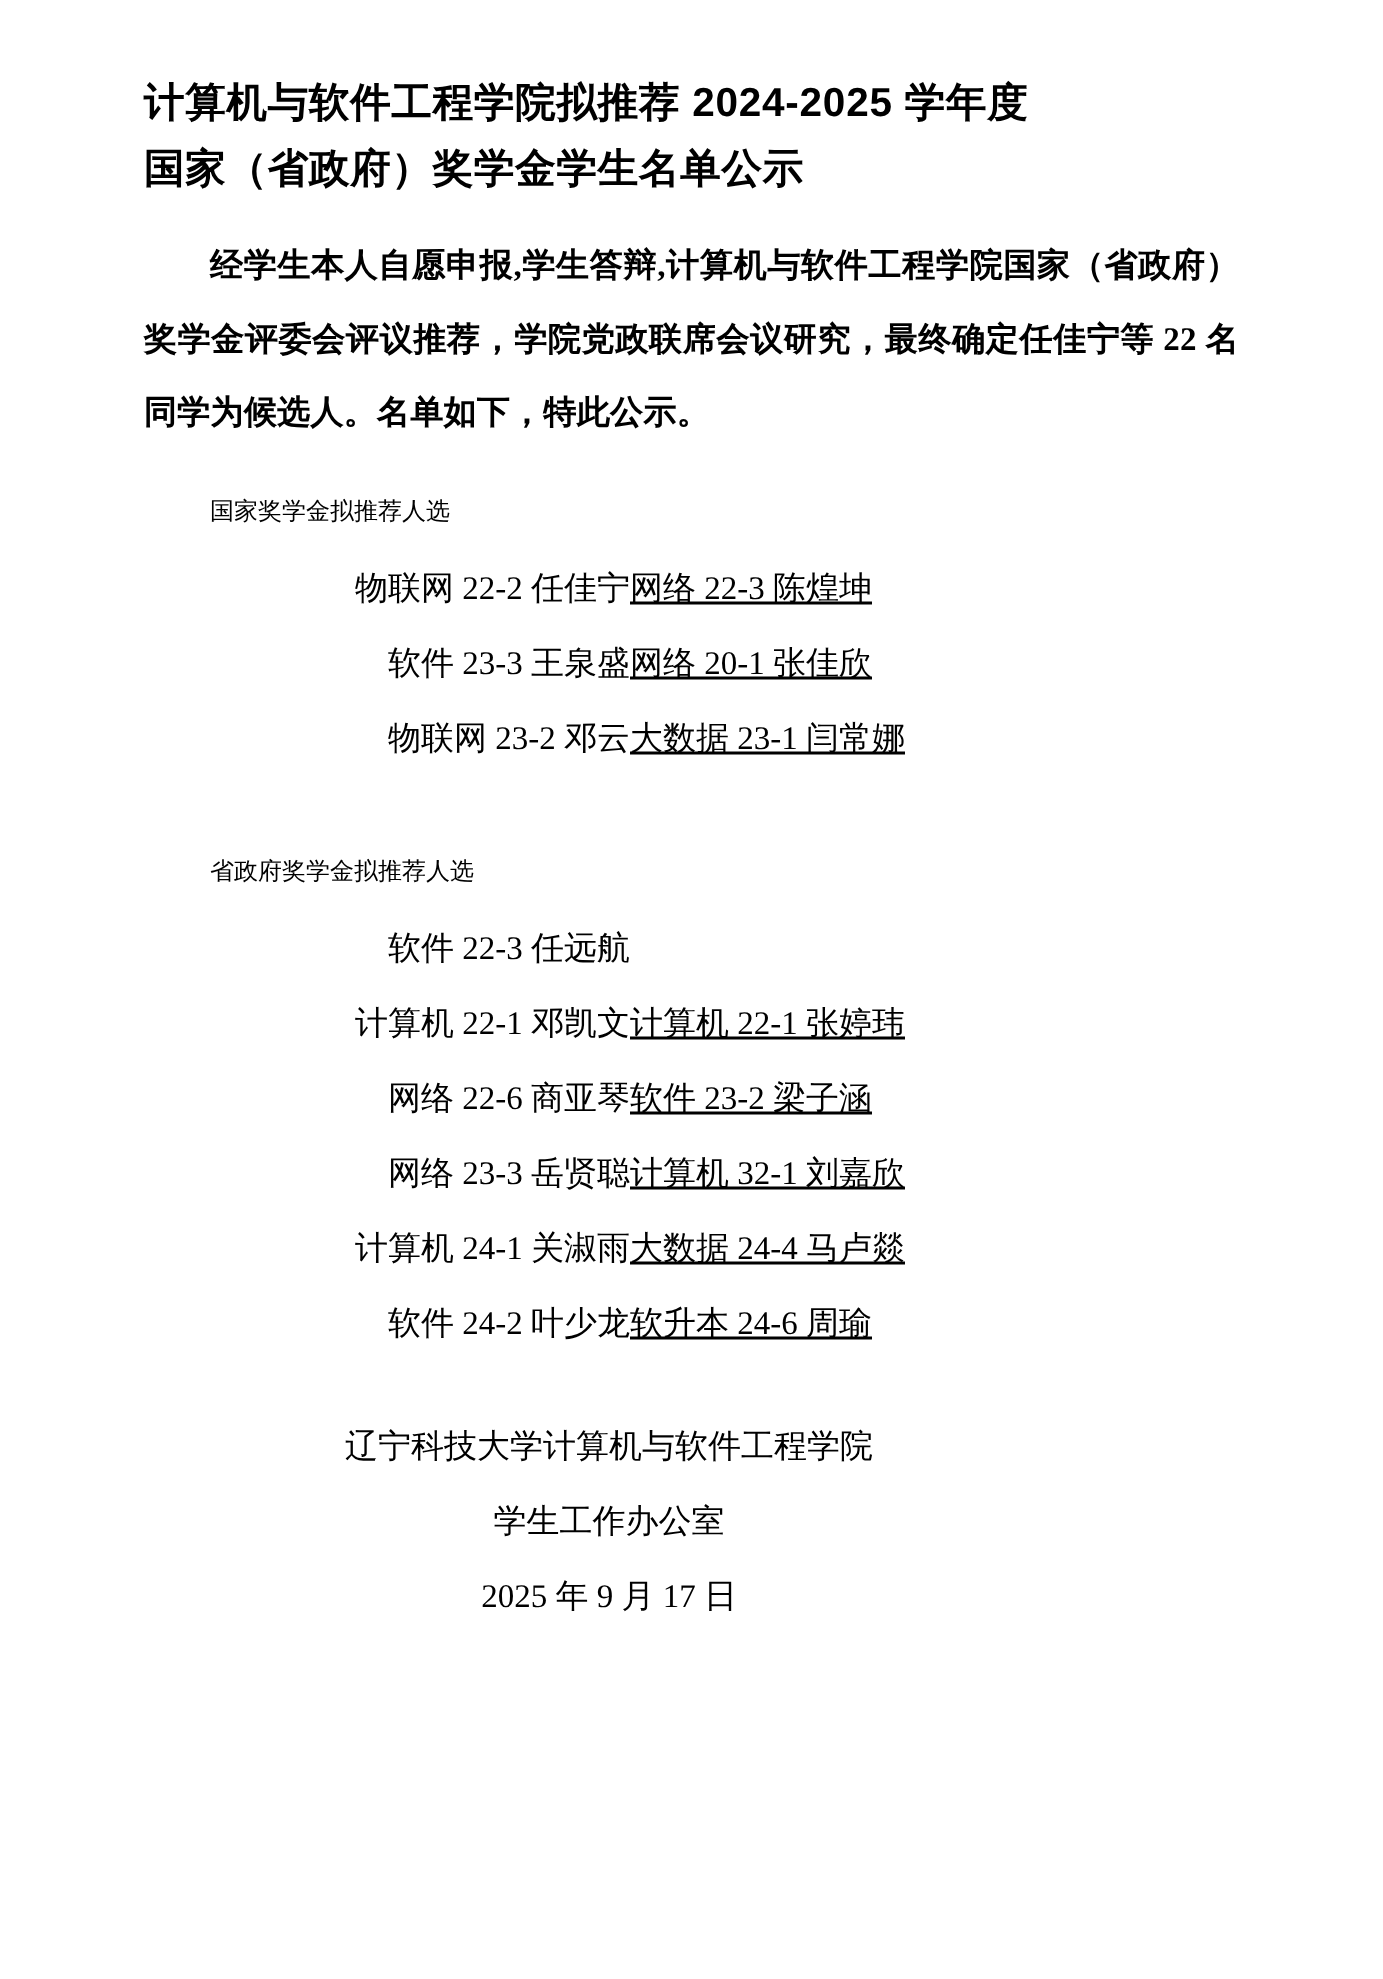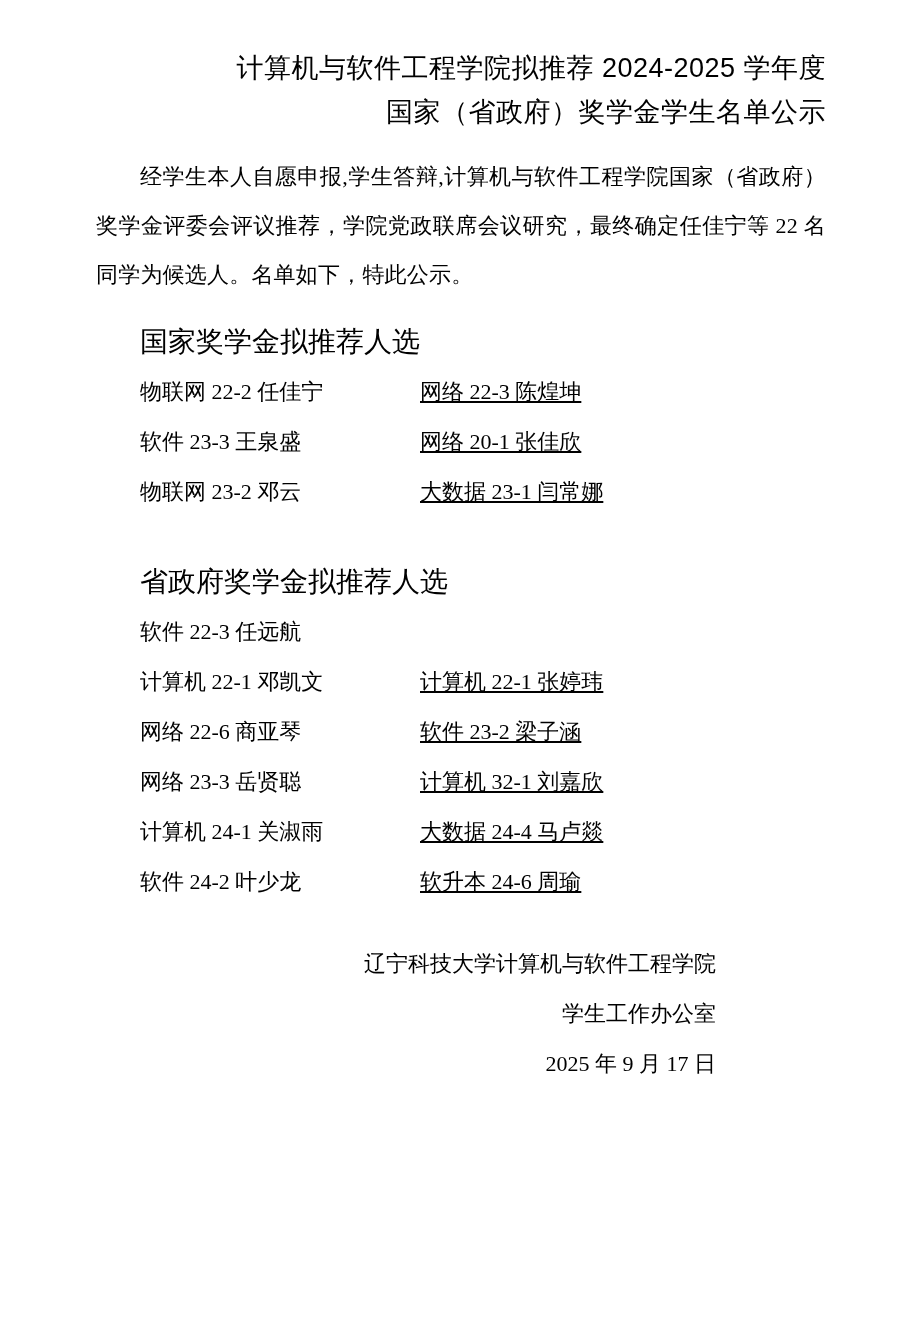--- a/index.html
+++ b/index.html
@@ -16,77 +16,79 @@
   }
   .page {
     position: relative;
     width: 922px;
     height: 1319px;
     box-sizing: border-box;
     padding: 46px 96px 40px 96px;
   }
   .title {
     font-family: "Liberation Sans", "DejaVu Sans", sans-serif;
-    font-weight: normal;
+    font-weight: bold;
     font-size: 27px;
     line-height: 44px;
-    text-align: right;
+    text-align: left;
     letter-spacing: 0.5px;
     margin: 0 0 8px 0;
   }
   .title .line {
     display: block;
   }
   .body-block {
     margin-top: 18px;
   }
   p.para {
     font-size: 22px;
     line-height: 49px;
     text-align: justify;
     text-justify: inter-ideograph;
     margin: 0 0 0 0;
     text-indent: 44px;
     letter-spacing: 0.2px;
+    font-weight: bold;
   }
   p.para + p.para {
     margin-top: 2px;
   }
   .section-heading {
-    font-size: 28px;
+    font-size: 16px;
     line-height: 50px;
     margin: 18px 0 0 0;
     text-indent: 44px;
   }
   .name-list {
     margin: 0;
     padding: 0;
     list-style: none;
   }
   .name-row {
     display: flex;
     font-size: 22px;
     line-height: 50px;
     padding-left: 44px;
+    text-align: right;
   }
   .name-cell {
     width: 280px;
     white-space: nowrap;
   }
   .name-cell.second {
     width: auto;
     padding-left: 0px;
     text-decoration: underline;
   }
   .spacer-row {
     height: 40px;
   }
   .signature {
     margin-top: 32px;
-    text-align: right;
+    text-align: center;
     padding-right: 110px;
   }
   .signature div {
     font-size: 22px;
     line-height: 50px;
   }
 </style>
 </head>
 <body>
 

